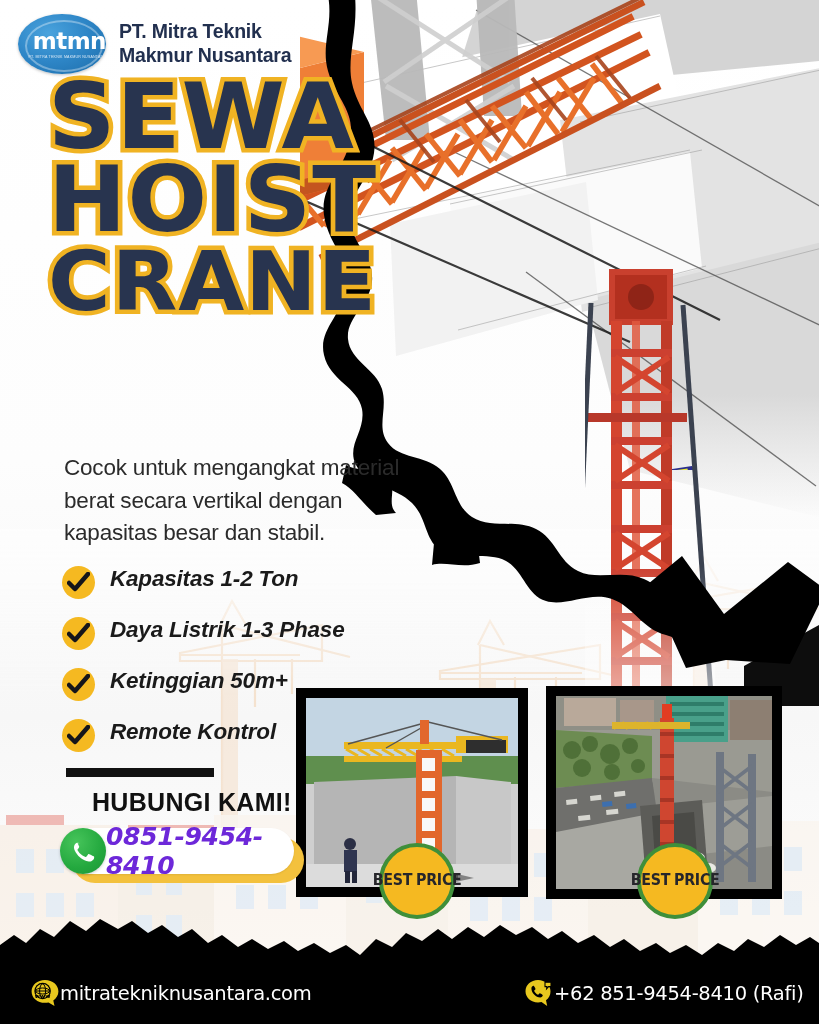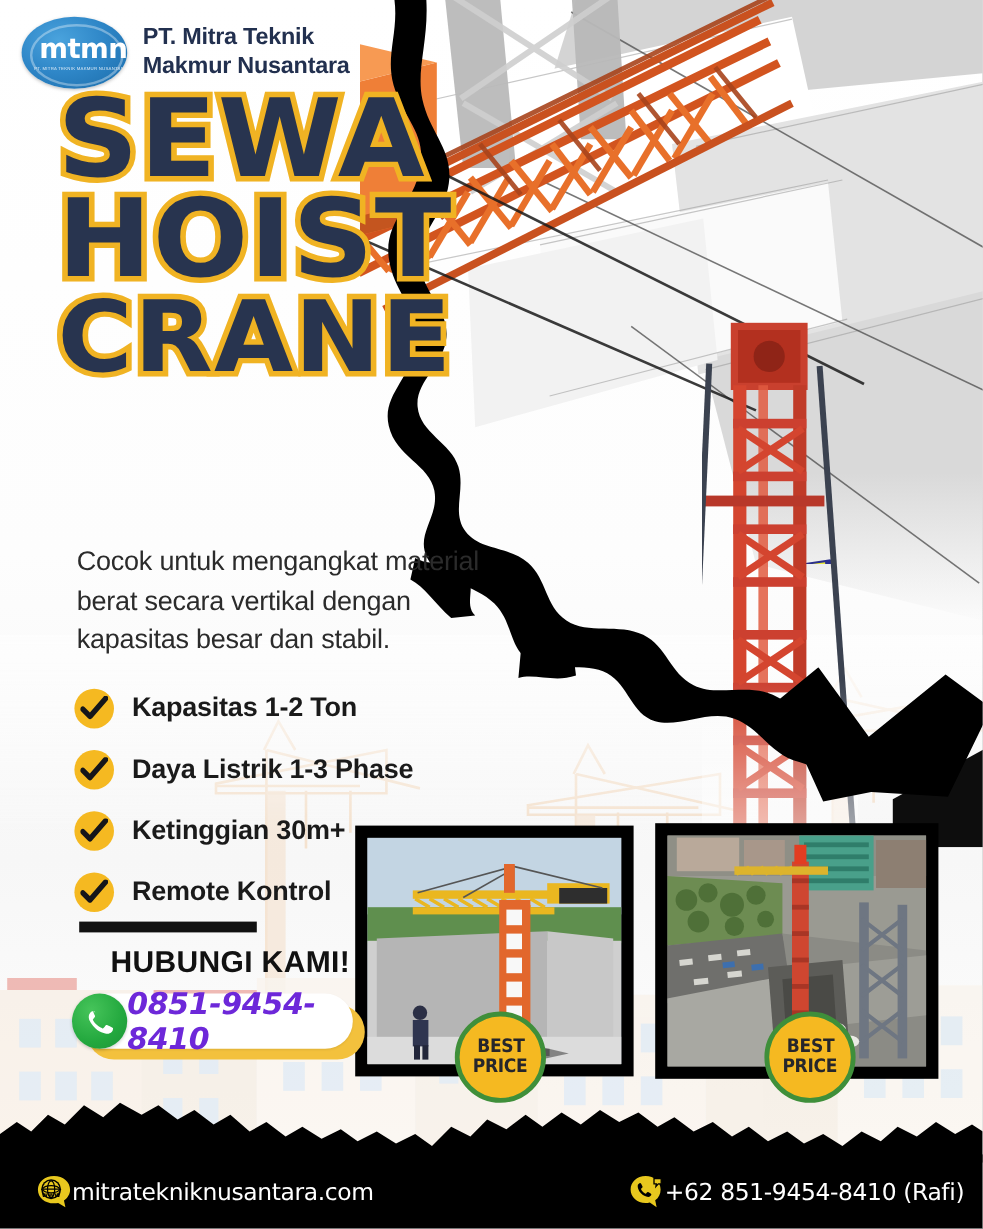--- a/index.html
+++ b/index.html
@@ -61,21 +61,21 @@
   .tline.l1{ font-size:90px; }
   .tline.l2{ font-size:90px; margin-top:6px; }
   .tline.l3{ font-size:82px; margin-top:8px; }
 
   
   .desc{ position:absolute; left:64px; top:452px; width:370px; z-index:45;
     font-size:22.5px; line-height:1.45; color:#2b2b2b; letter-spacing:-.2px; }
 
   
   .features{ position:absolute; left:62px; top:566px; z-index:45; }
-  .frow{ display:flex; align-items:center; gap:15px; height:48px; margin-bottom:3px; }
+  .frow{ display:flex; align-items:flex-start; gap:15px; height:48px; margin-bottom:3px;font-style:italic; }
   .chk{ width:33px; height:33px; border-radius:50%; background:#f5b921; flex:none;
         position:relative; }
   .chk svg{ position:absolute; left:5px; top:6px; }
   .flabel{ font-size:22.5px; font-weight:bold; color:#1a1a1a; letter-spacing:-.2px;
            font-family:"Liberation Sans", sans-serif; }
 
   
   .rule{ position:absolute; left:66px; top:768px; width:148px; height:9px;
          background:#111; z-index:45; }
   .hub{ position:absolute; left:64px; top:788px; z-index:45; font-size:25px;
@@ -94,21 +94,21 @@
 
   
   .card{ position:absolute; z-index:42; background:#000; padding:10px; }
   .card .inner{ width:100%; height:100%; overflow:hidden; position:relative; }
   .card1{ left:296px; top:688px; width:232px; height:209px; }
   .card2{ left:546px; top:686px; width:236px; height:213px; }
   .card svg{ width:100%; height:100%; display:block; }
 
   .badge{ position:absolute; width:76px; height:76px; border-radius:50%;
     background:#f5b921; border:4px solid #3f8f3a; z-index:46;
-    display:flex; flex-direction:column; align-items:center; justify-content:center;
+    display:flex; flex-direction:row; align-items:center; justify-content:center;
     line-height:1.02; }
   .badge span{ font-family:"DejaVu Sans", sans-serif; font-weight:bold; font-size:15.5px;
     color:#26262b; letter-spacing:-.3px; transform:scaleX(.92); }
   .badge1{ left:379px; top:843px; }
   .badge2{ left:637px; top:843px; }
 
   
   .footer{ position:absolute; left:0; bottom:0; width:100%; height:125px; z-index:50; }
   .footer .jag{ position:absolute; left:0; top:0; width:100%; height:70px; }
   .footer .jag svg{ width:100%; height:100%; display:block; }
@@ -455,21 +455,21 @@
           </svg>
       </div>
       <div class="flabel">Daya Listrik 1-3 Phase</div>
     </div>
     <div class="frow">
       <div class="chk">
         <svg width="23" height="21" viewBox="0 0 23 21">
             <path d="M2 11 L8 17 L21 2" stroke="#15151a" stroke-width="4.5" fill="none" stroke-linecap="round" stroke-linejoin="round"></path>
           </svg>
       </div>
-      <div class="flabel">Ketinggian 30m+</div>
+      <div class="flabel">Ketinggian 50m+</div>
     </div>
     <div class="frow">
       <div class="chk">
         <svg width="23" height="21" viewBox="0 0 23 21">
             <path d="M2 11 L8 17 L21 2" stroke="#15151a" stroke-width="4.5" fill="none" stroke-linecap="round" stroke-linejoin="round"></path>
           </svg>
       </div>
       <div class="flabel">Remote Kontrol</div>
     </div>
   </div>

